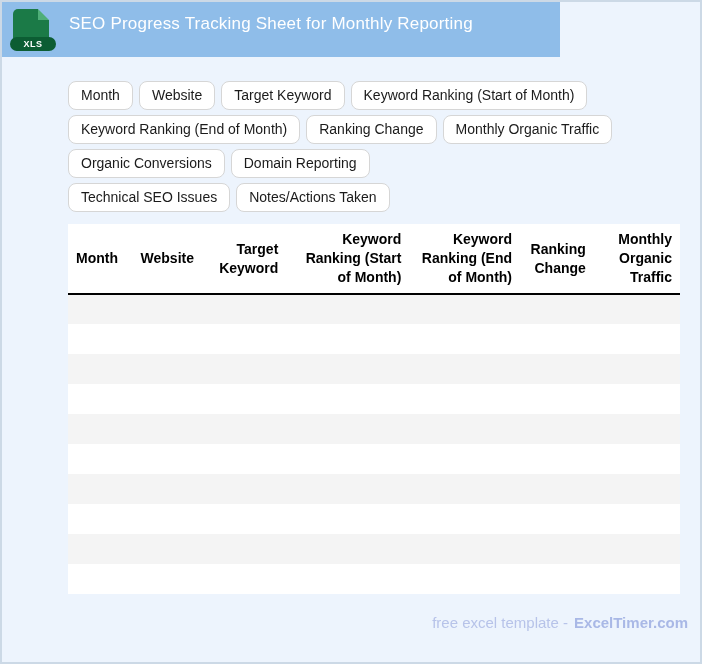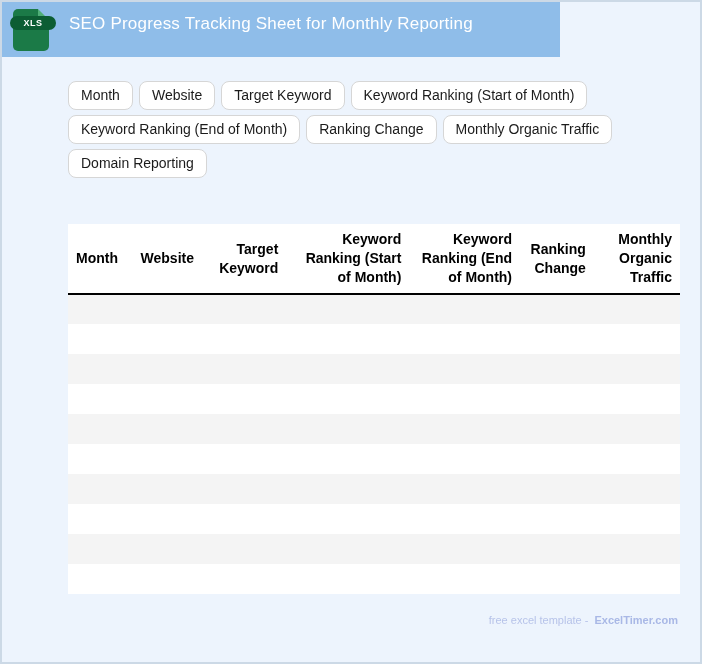--- a/index.html
+++ b/index.html
@@ -42,21 +42,21 @@
     flex:0 0 auto;
   }
   .xls-icon::before{ 
     content:"";
     position:absolute;top:0;right:0;
     width:0;height:0;
     border-top:11px solid var(--titlebar-bg);
     border-left:11px solid #4fae77;
   }
   .xls-band{
-    position:absolute;left:-3px;top:7px;
+    position:absolute;left:-3px;top:28px;
     width:46px;height:14px;
     background:var(--icon-band);
     border-radius:7px;
     color:#fff;
     font-size:9px;font-weight:bold;
     line-height:14px;text-align:center;
     letter-spacing:0.5px;
   }
   .page-title{
     margin:0 0 12px 20px;
@@ -109,22 +109,22 @@
   tbody td{
     height:30px;
     padding:0 8px;
     font-size:13px;
   }
   tbody tr:nth-child(odd){background:var(--stripe);}
   tbody tr:nth-child(even){background:#ffffff;}
   
   .footer{
     position:absolute;
-    right:22px;top:612px;
-    font-size:11px;
+    right:12px;top:612px;
+    font-size:15px;
     color:var(--footer-text);
     white-space:nowrap;
   }
   .footer .brand{
     font-weight:bold;
     color:var(--footer-brand);
     margin-left:6px;
     text-decoration:none;
     cursor:pointer;
   }
@@ -147,23 +147,26 @@
         <span class="tag">Website</span>
         <span class="tag">Target Keyword</span>
         <span class="tag">Keyword Ranking (Start of Month)</span>
       </div>
       <div class="tag-row">
         <span class="tag">Keyword Ranking (End of Month)</span>
         <span class="tag">Ranking Change</span>
         <span class="tag">Monthly Organic Traffic</span>
       </div>
       <div class="tag-row">
+        <span class="tag">Organic Conversions</span>
         <span class="tag">Domain Reporting</span>
       </div>
       <div class="tag-row">
+        <span class="tag">Technical SEO Issues</span>
+        <span class="tag">Notes/Actions Taken</span>
       </div>
     </div>
 
   <div class="table-wrap">
     <table>
       <colgroup>
           <col style="width: 10.5%;">
           <col style="width: 11.5%;">
           <col style="width: 13.5%;">
           <col style="width: 20%;">

